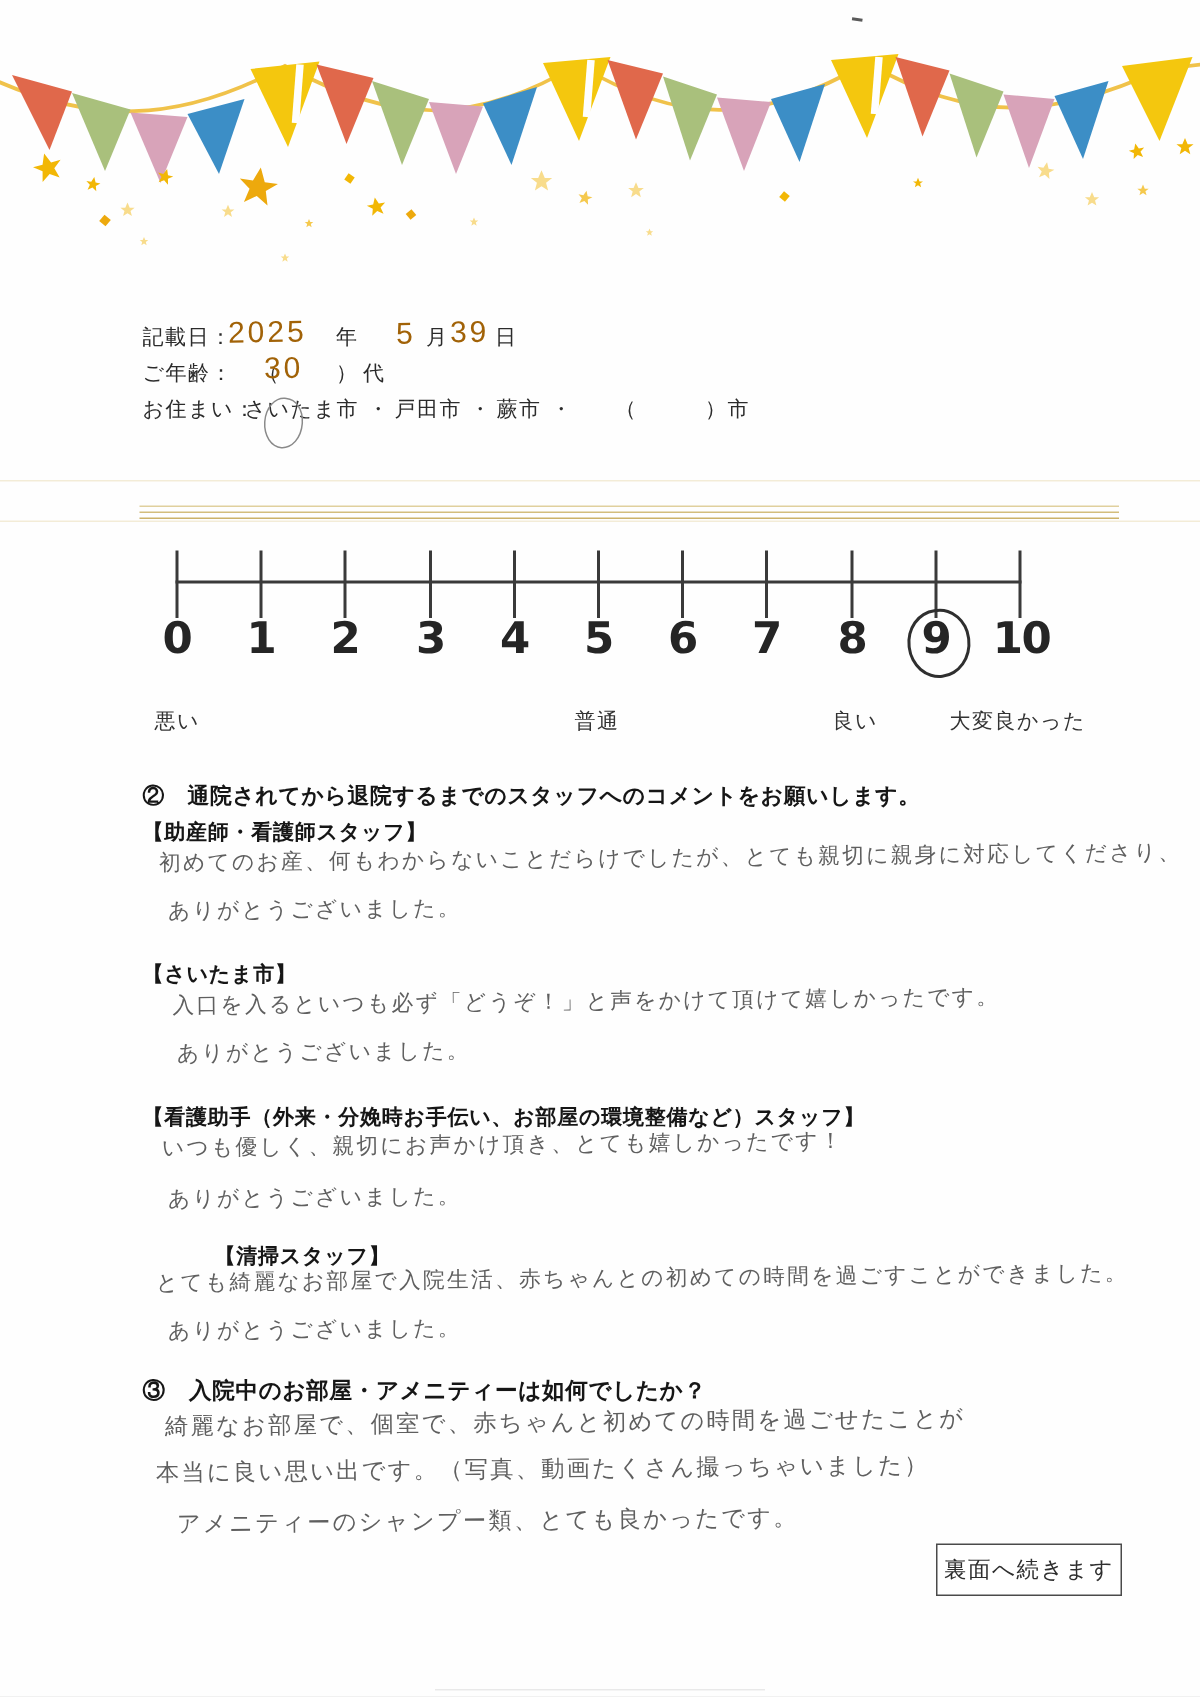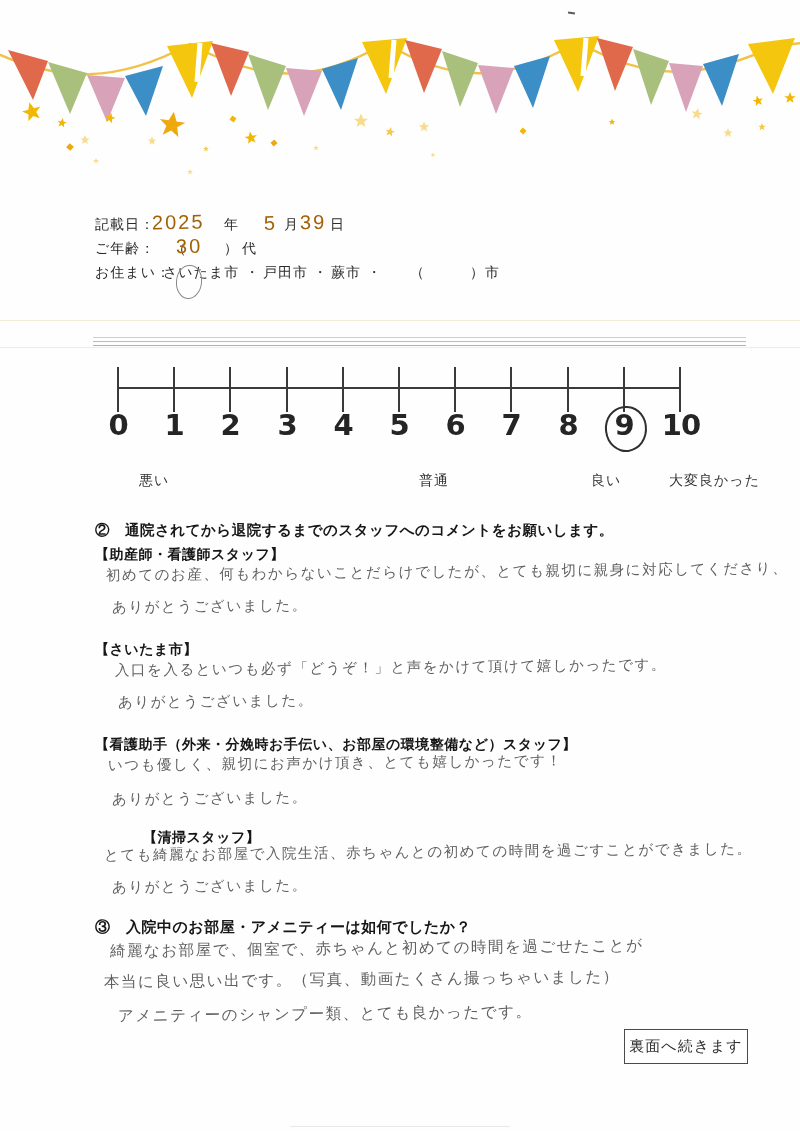--- a/index.html
+++ b/index.html
@@ -19,21 +19,21 @@
     letter-spacing:1.5px;white-space:nowrap;transform:rotate(-0.6deg);
     transform-origin:left center;
   }
   .faint-rule{position:absolute;left:0;width:800px;height:1px;background:#f3ecd7;}
   .gold-rule{position:absolute;left:93px;width:653px;height:1px;}
   .tick-num{
     position:absolute;top:408px;transform:translateX(-50%);
     font-family:"DejaVu Sans",sans-serif;font-weight:bold;
     font-size:29px;color:#252525;letter-spacing:-1px;
   }
-  .anchor{position:absolute;top:472px;font-size:14px;color:#333;letter-spacing:1px;white-space:nowrap;margin-left:36px;}
+  .anchor{position:absolute;top:472px;font-size:14px;color:#333;letter-spacing:1px;white-space:nowrap;}
   .circle-mark{position:absolute;border-radius:50% 48% 52% 50%;}
   .rating-circle{
     left:605px;top:406px;width:38px;height:42px;
     border:2px solid #2f2f2f;transform:rotate(-7deg);
   }
   .residence-circle{
     left:176px;top:265px;width:24px;height:32px;
     border:1.5px solid #8a8a8a;transform:rotate(4deg);
   }
   .footer-box{

